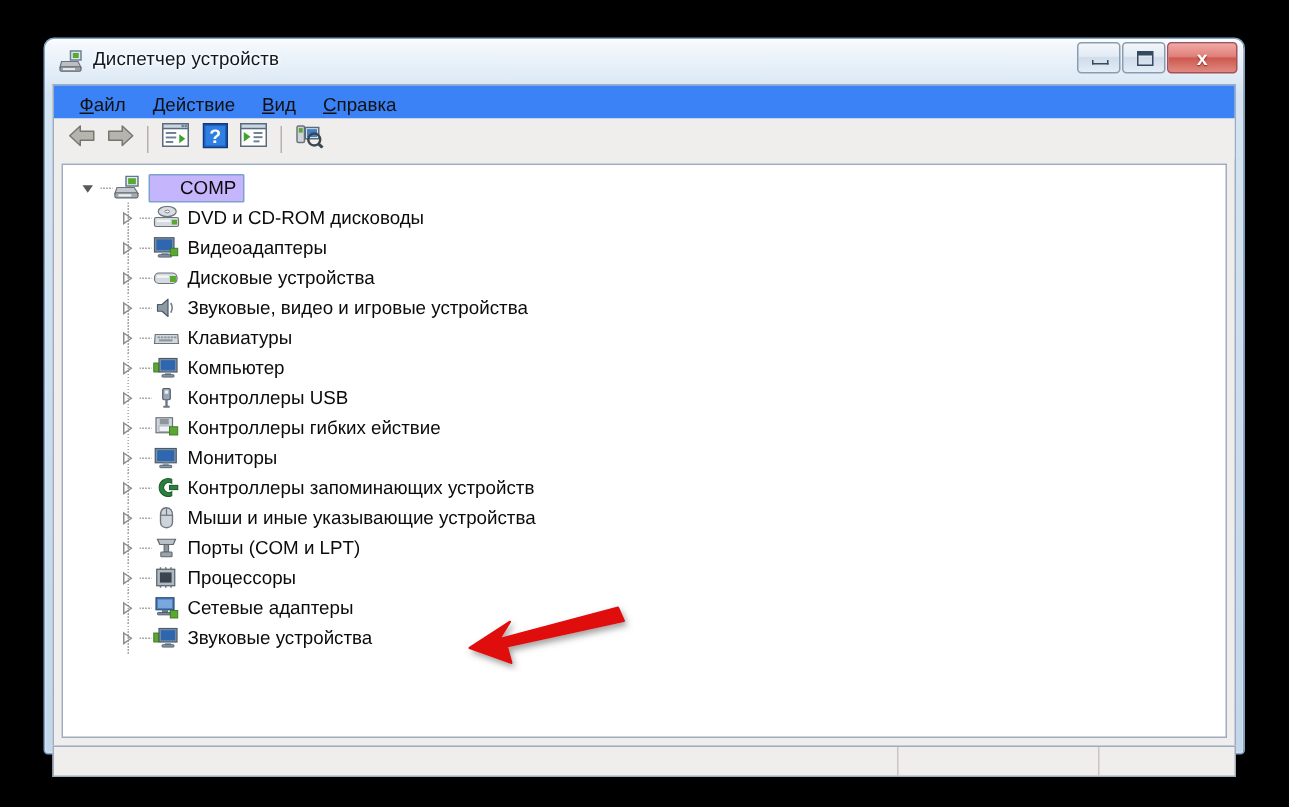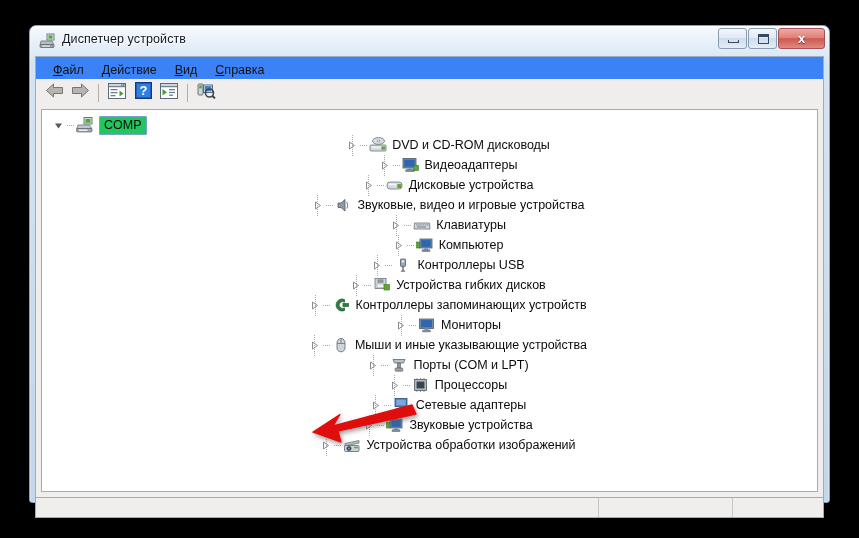--- a/index.html
+++ b/index.html
@@ -208,21 +208,21 @@
   .row {
     position: relative;
     height: 20px;
     display: flex;
     align-items: center;
     white-space: nowrap;
     cursor: default;
   }
 
   .row-root { padding-left: 10px; }
-  .row-child { padding-left: 36px; justify-content: center; }
+  .row-child { padding-left: 36px; }
 
   .twisty {
     width: 13px;
     height: 13px;
     position: relative;
     flex: 0 0 auto;
     margin-right: 2px;
   }
   .twisty svg { display: block; }
 
@@ -253,22 +253,22 @@
   .icon svg { display: block; }
 
   .label {
     font-size: 12.5px;
     color: #0b0b0b;
     line-height: 16px;
   }
 
   .row-root .label {
     border: 1px solid #7da2ce;
-    background: #22c55e;
-    padding: 0px 4px 1px 4px;
+    background: #c4b5fd;
+    padding: 0px 4px 1px 20px;
     border-radius: 1px;
   }
 
   
   .statusbar {
     position: absolute;
     left: 5px;
     top: 471px;
     width: 789px;
     height: 21px;
@@ -586,57 +586,57 @@
             </span>
             <span class="dotstub"></span>
             <span class="icon">
               <svg width="18" height="17" viewBox="0 0 18 17">
                 <rect x="2" y="1.5" width="11" height="10" fill="#cfd6dd" stroke="#6d747a" stroke-width="0.8"></rect>
                 <rect x="4.5" y="2.3" width="6" height="3.6" fill="#8d959d"></rect>
                 <rect x="4" y="7" width="7" height="3.6" fill="#f0f3f6" stroke="#9aa2aa" stroke-width="0.5"></rect>
                 <rect x="11" y="7.5" width="5.5" height="5.5" fill="#5aa832" stroke="#3c7722" stroke-width="0.6"></rect>
               </svg>
             </span>
-            <span class="label">Устройства гибких дисков</span>
-          </div>
-
-          <div class="row row-child">
-            <span class="twisty">
-              <span class="dotline"></span>
-              <svg width="13" height="13" viewBox="0 0 13 13" style="position:relative">
-                <path d="M4.5 3 L9.5 6.5 L4.5 10 Z" fill="none" stroke="#8c8c8c" stroke-width="1"></path>
-              </svg>
-            </span>
-            <span class="dotstub"></span>
-            <span class="icon">
-              <svg width="18" height="17" viewBox="0 0 18 17">
-                <path d="M12.5 2.5 A6 6 0 1 0 12.5 13.5 L12.5 10.8 A3.4 3.4 0 1 1 12.5 5.2 Z" fill="#2b7f3f" stroke="#1d5a2c" stroke-width="0.7"></path>
-                <rect x="11" y="6.6" width="5.5" height="2.8" fill="#2b7f3f" stroke="#1d5a2c" stroke-width="0.7"></rect>
-              </svg>
-            </span>
-            <span class="label">Контроллеры запоминающих устройств</span>
+            <span class="label">Контроллеры гибких ействие</span>
           </div>
 
           <div class="row row-child">
             <span class="twisty">
               <span class="dotline"></span>
               <svg width="13" height="13" viewBox="0 0 13 13" style="position:relative">
                 <path d="M4.5 3 L9.5 6.5 L4.5 10 Z" fill="none" stroke="#8c8c8c" stroke-width="1"></path>
               </svg>
             </span>
             <span class="dotstub"></span>
             <span class="icon">
               <svg width="18" height="17" viewBox="0 0 18 17">
                 <rect x="1.5" y="2" width="14" height="9.5" fill="#7f93a8" stroke="#4c5a68" stroke-width="0.8"></rect>
                 <rect x="2.8" y="3.1" width="11.4" height="7.3" fill="#2f66b0"></rect>
                 <rect x="6.5" y="11.5" width="4" height="1.8" fill="#94a4b4"></rect>
                 <rect x="4.5" y="13.2" width="8" height="1.6" rx="0.5" fill="#8b9aa8" stroke="#4c5a68" stroke-width="0.6"></rect>
               </svg>
             </span>
             <span class="label">Мониторы</span>
+          </div>
+
+          <div class="row row-child">
+            <span class="twisty">
+              <span class="dotline"></span>
+              <svg width="13" height="13" viewBox="0 0 13 13" style="position:relative">
+                <path d="M4.5 3 L9.5 6.5 L4.5 10 Z" fill="none" stroke="#8c8c8c" stroke-width="1"></path>
+              </svg>
+            </span>
+            <span class="dotstub"></span>
+            <span class="icon">
+              <svg width="18" height="17" viewBox="0 0 18 17">
+                <path d="M12.5 2.5 A6 6 0 1 0 12.5 13.5 L12.5 10.8 A3.4 3.4 0 1 1 12.5 5.2 Z" fill="#2b7f3f" stroke="#1d5a2c" stroke-width="0.7"></path>
+                <rect x="11" y="6.6" width="5.5" height="2.8" fill="#2b7f3f" stroke="#1d5a2c" stroke-width="0.7"></rect>
+              </svg>
+            </span>
+            <span class="label">Контроллеры запоминающих устройств</span>
           </div>
 
           <div class="row row-child">
             <span class="twisty">
               <span class="dotline"></span>
               <svg width="13" height="13" viewBox="0 0 13 13" style="position:relative">
                 <path d="M4.5 3 L9.5 6.5 L4.5 10 Z" fill="none" stroke="#8c8c8c" stroke-width="1"></path>
               </svg>
             </span>
             <span class="dotstub"></span>
@@ -726,39 +726,20 @@
                 <rect x="4" y="2" width="12" height="9" fill="#7f93a8" stroke="#4c5a68" stroke-width="0.8"></rect>
                 <rect x="5.2" y="3.1" width="9.6" height="6.8" fill="#2f66b0"></rect>
                 <rect x="8" y="11" width="4" height="2" fill="#94a4b4"></rect>
                 <rect x="6" y="12.8" width="8" height="1.6" rx="0.5" fill="#8b9aa8" stroke="#4c5a68" stroke-width="0.6"></rect>
                 <rect x="0.5" y="5" width="3.2" height="6" fill="#5aa832" stroke="#3c7722" stroke-width="0.6"></rect>
               </svg>
             </span>
             <span class="label">Звуковые устройства</span>
           </div>
 
-          <div class="row row-child">
-            <span class="twisty">
-              <span class="dotline"></span>
-              <svg width="13" height="13" viewBox="0 0 13 13" style="position:relative">
-                <path d="M4.5 3 L9.5 6.5 L4.5 10 Z" fill="none" stroke="#8c8c8c" stroke-width="1"></path>
-              </svg>
-            </span>
-            <span class="dotstub"></span>
-            <span class="icon">
-              <svg width="18" height="17" viewBox="0 0 18 17">
-                <path d="M2 6.5 L16 3.5 L16 6 L2 9 Z" fill="#b6bec6" stroke="#5e666e" stroke-width="0.7"></path>
-                <rect x="1.5" y="8.5" width="14.5" height="6" rx="1" fill="#cdd4db" stroke="#5e666e" stroke-width="0.8"></rect>
-                <circle cx="6" cy="11.5" r="2.1" fill="#3c4650" stroke="#262e36" stroke-width="0.6"></circle>
-                <circle cx="6" cy="11.5" r="0.9" fill="#8fa2b5"></circle>
-                <rect x="11" y="9.8" width="4" height="1.5" fill="#5aa832"></rect>
-              </svg>
-            </span>
-            <span class="label">Устройства обработки изображений</span>
-          </div>
 
         </div>
       </div>
     </div>
 
     <div class="statusbar">
       <div class="sb-pane p1"></div>
       <div class="sb-pane p2"></div>
       <div class="sb-pane p3"></div>
     </div>

